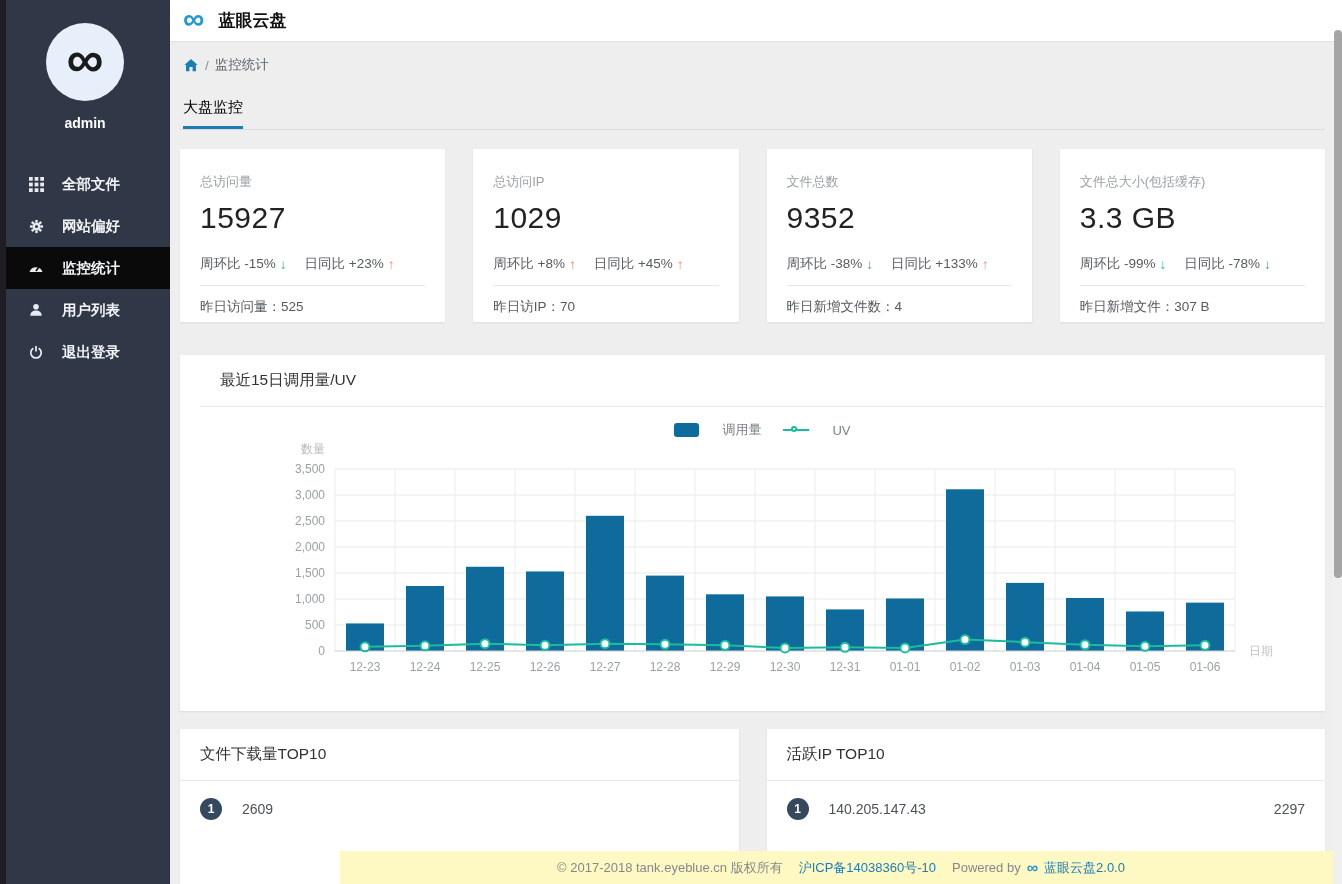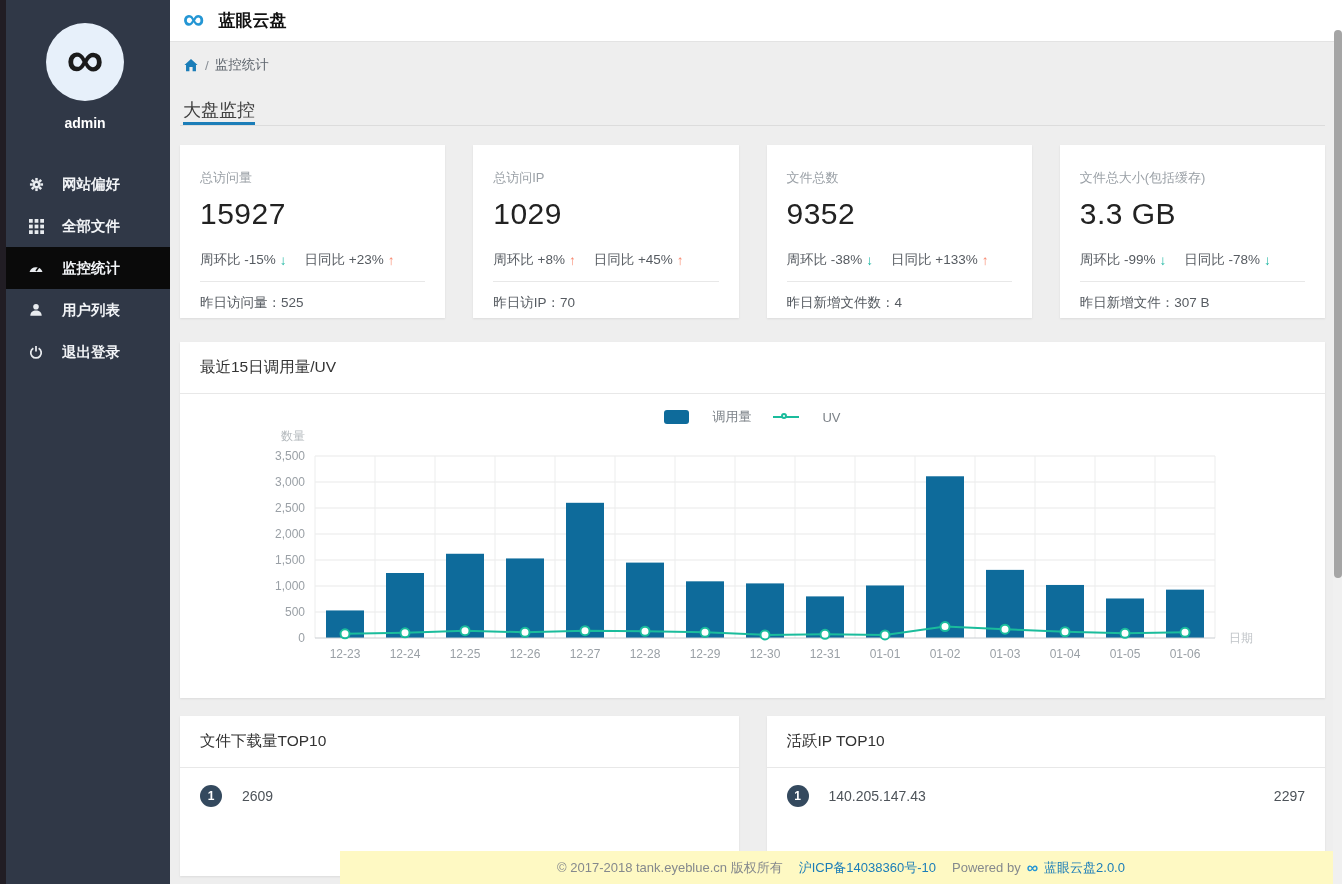--- a/index.html
+++ b/index.html
@@ -23,37 +23,37 @@
   .topbar { height:42px; background:#ffffff; display:flex; align-items:center; padding-left:13px; border-bottom:1px solid #e3e3e3; position:relative; z-index:20; }
   .topbar .logo-glyph { font-size:30px; font-weight:700; color:#2496d4; line-height:1; margin-top:-4px; }
   .topbar .app-title { font-size:17px; font-weight:700; color:#121212; margin-left:14px; }
 
   
   .content { padding:0 17px 0 10px; }
   .breadcrumb { margin:14px 0 0 3px; display:flex; align-items:center; font-size:13.5px; color:#5d646c; }
   .breadcrumb .sep { margin:0 6px; color:#8a9097; }
   .breadcrumb .crumb { color:#5d646c; }
   .tabs-row { margin-top:24px; border-bottom:1px solid #dcdcdc; padding-left:3px; }
-  .tab { display:inline-block; font-size:18px; color:#404040; border-bottom:3px solid #1b7db8; cursor:pointer; }
+  .tab { display:inline-block; font-size:15px; color:#000000; padding-bottom:9px; border-bottom:3px solid #1b7db8; cursor:pointer; }
 
   
   .cards-row { display:flex; gap:28px; margin-top:19px; }
   .card { background:#ffffff; border-radius:0; box-shadow:0 1px 2px rgba(0,0,0,0.08); }
   .stat-card { flex:1; height:173px; padding:24px 20px 0 20px; }
   .stat-title { font-size:13px; color:#9aa0a6; }
   .stat-value { font-size:30px; color:#222222; margin-top:10px; letter-spacing:0.5px; }
   .trend-row { display:flex; align-items:center; gap:18px; margin-top:20px; font-size:13.5px; color:#565b61; }
   .trend-item { display:flex; align-items:center; gap:4px; }
   .trend-item .down { color:#19b5a0; font-weight:700; }
   .trend-item .up { color:#f8886f; font-weight:700; }
   .stat-divider { border-top:1px solid #e8e8e8; margin-top:12px; }
   .stat-footer { margin-top:12px; font-size:13.5px; color:#565b61; }
 
   
-  .chart-card { margin-top:24px; }
+  .chart-card { margin-top:33px;padding-left:20px; }
   .card-header { padding:15px 20px; font-size:15.5px; color:#333; border-bottom:1px solid #e8e8e8; }
   .legend { display:flex; justify-content:center; align-items:center; gap:22px; margin-top:14px; font-size:13px; color:#7c8288; }
   .legend-item { display:flex; align-items:center; gap:23px; cursor:pointer; }
   .legend-swatch { width:25px; height:14px; border-radius:3px; }
   .legend-line { width:26px; height:0; border-top:2px solid; position:relative; }
   .legend-line i { position:absolute; left:8px; top:-5px; width:6px; height:6px; border-radius:50%; background:#fff; border:2px solid; display:block; }
   .chart-svg-wrap { padding:0 0 18px 0; }
 
   
   .bottom-row { display:flex; gap:28px; margin-top:18px; }
@@ -78,54 +78,54 @@
 <body>
 
 <div class="sidebar">
   <div class="avatar-wrap">
     <div class="avatar">
       <span>∞</span>
     </div>
     <div class="username">admin</div>
   </div>
   <div class="menu">
+    <div class="menu-item">
+      <span class="mi">
+        <svg width="15" height="15" viewBox="0 0 16 16" fill="currentColor">
+            <rect x="0" y="0" width="4" height="4"></rect>
+            <rect x="6" y="0" width="4" height="4"></rect>
+            <rect x="12" y="0" width="4" height="4"></rect>
+            <rect x="0" y="6" width="4" height="4"></rect>
+            <rect x="6" y="6" width="4" height="4"></rect>
+            <rect x="12" y="6" width="4" height="4"></rect>
+            <rect x="0" y="12" width="4" height="4"></rect>
+            <rect x="6" y="12" width="4" height="4"></rect>
+            <rect x="12" y="12" width="4" height="4"></rect>
+          </svg>
+      </span>
+      <span>全部文件</span>
+    </div>
     <div class="menu-item">
       <span class="mi">
         <svg width="15" height="15" viewBox="0 0 16 16">
             <g stroke="currentColor" stroke-width="2.6" fill="none">
               <line x1="8" y1="1" x2="8" y2="4"></line>
               <line x1="8" y1="12" x2="8" y2="15"></line>
               <line x1="1" y1="8" x2="4" y2="8"></line>
               <line x1="12" y1="8" x2="15" y2="8"></line>
               <line x1="3" y1="3" x2="5.2" y2="5.2"></line>
               <line x1="10.8" y1="10.8" x2="13" y2="13"></line>
               <line x1="3" y1="13" x2="5.2" y2="10.8"></line>
               <line x1="10.8" y1="5.2" x2="13" y2="3"></line>
             </g>
             <circle cx="8" cy="8" r="4" fill="currentColor"></circle>
             <circle cx="8" cy="8" r="1.6" fill="#303847"></circle>
           </svg>
       </span>
       <span>网站偏好</span>
-    </div>
-    <div class="menu-item">
-      <span class="mi">
-        <svg width="15" height="15" viewBox="0 0 16 16" fill="currentColor">
-            <rect x="0" y="0" width="4" height="4"></rect>
-            <rect x="6" y="0" width="4" height="4"></rect>
-            <rect x="12" y="0" width="4" height="4"></rect>
-            <rect x="0" y="6" width="4" height="4"></rect>
-            <rect x="6" y="6" width="4" height="4"></rect>
-            <rect x="12" y="6" width="4" height="4"></rect>
-            <rect x="0" y="12" width="4" height="4"></rect>
-            <rect x="6" y="12" width="4" height="4"></rect>
-            <rect x="12" y="12" width="4" height="4"></rect>
-          </svg>
-      </span>
-      <span>全部文件</span>
     </div>
     <div class="menu-item active">
       <span class="mi">
         <svg width="16" height="16" viewBox="0 0 16 16">
             <path d="M1.5 12 A6.8 6.8 0 0 1 14.5 12 Z" fill="currentColor"></path>
             <line x1="8" y1="11" x2="12" y2="5.5" stroke="#0a0a0a" stroke-width="1.6"></line>
           </svg>
       </span>
       <span>监控统计</span>
     </div>

